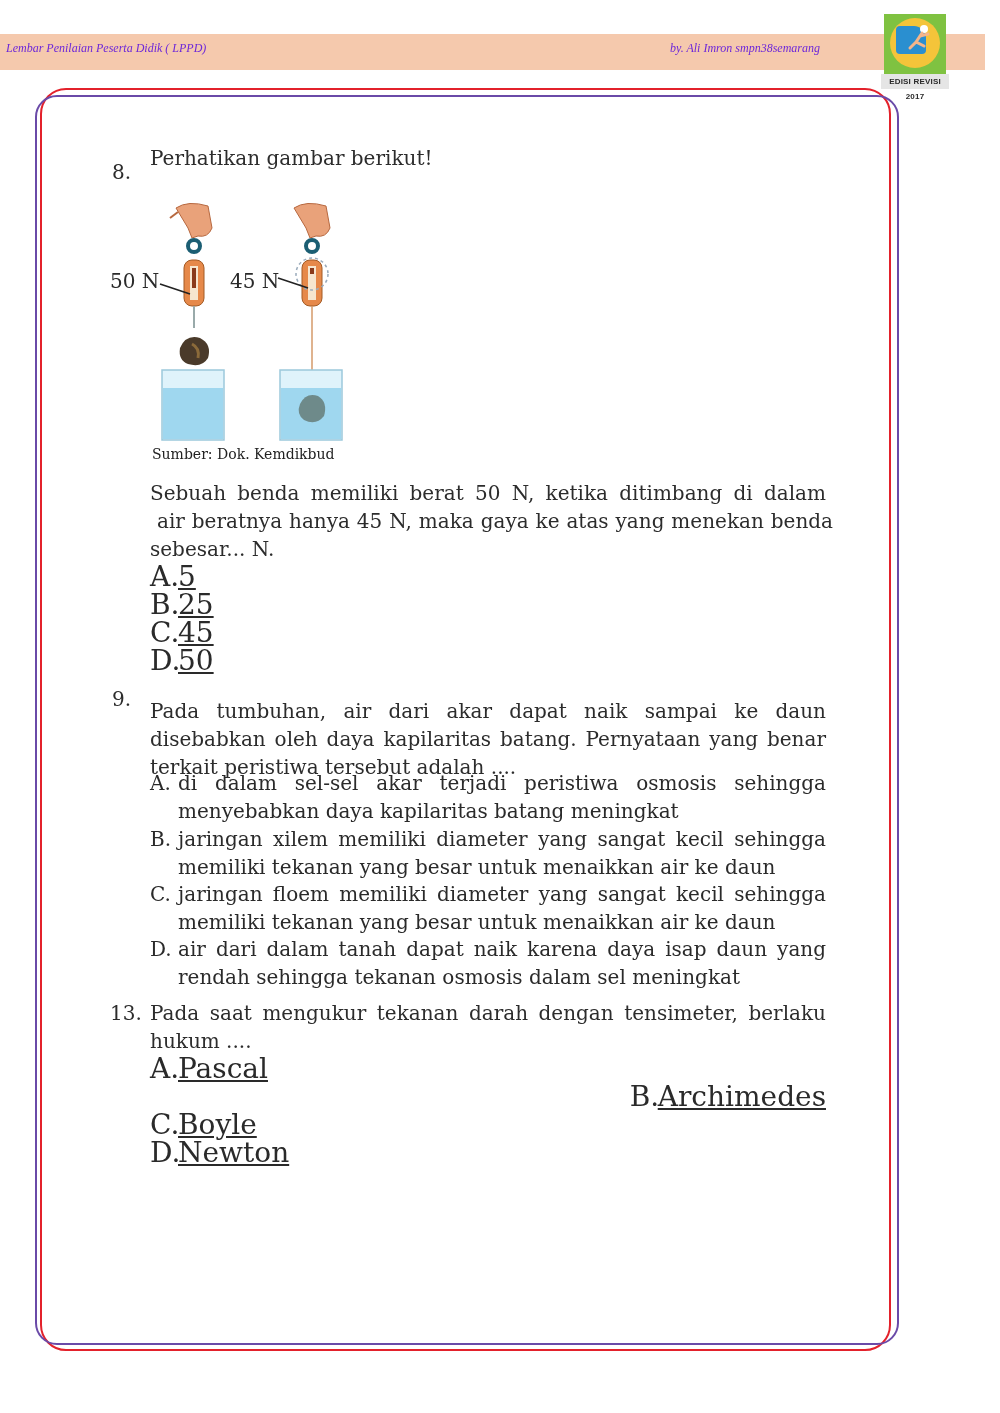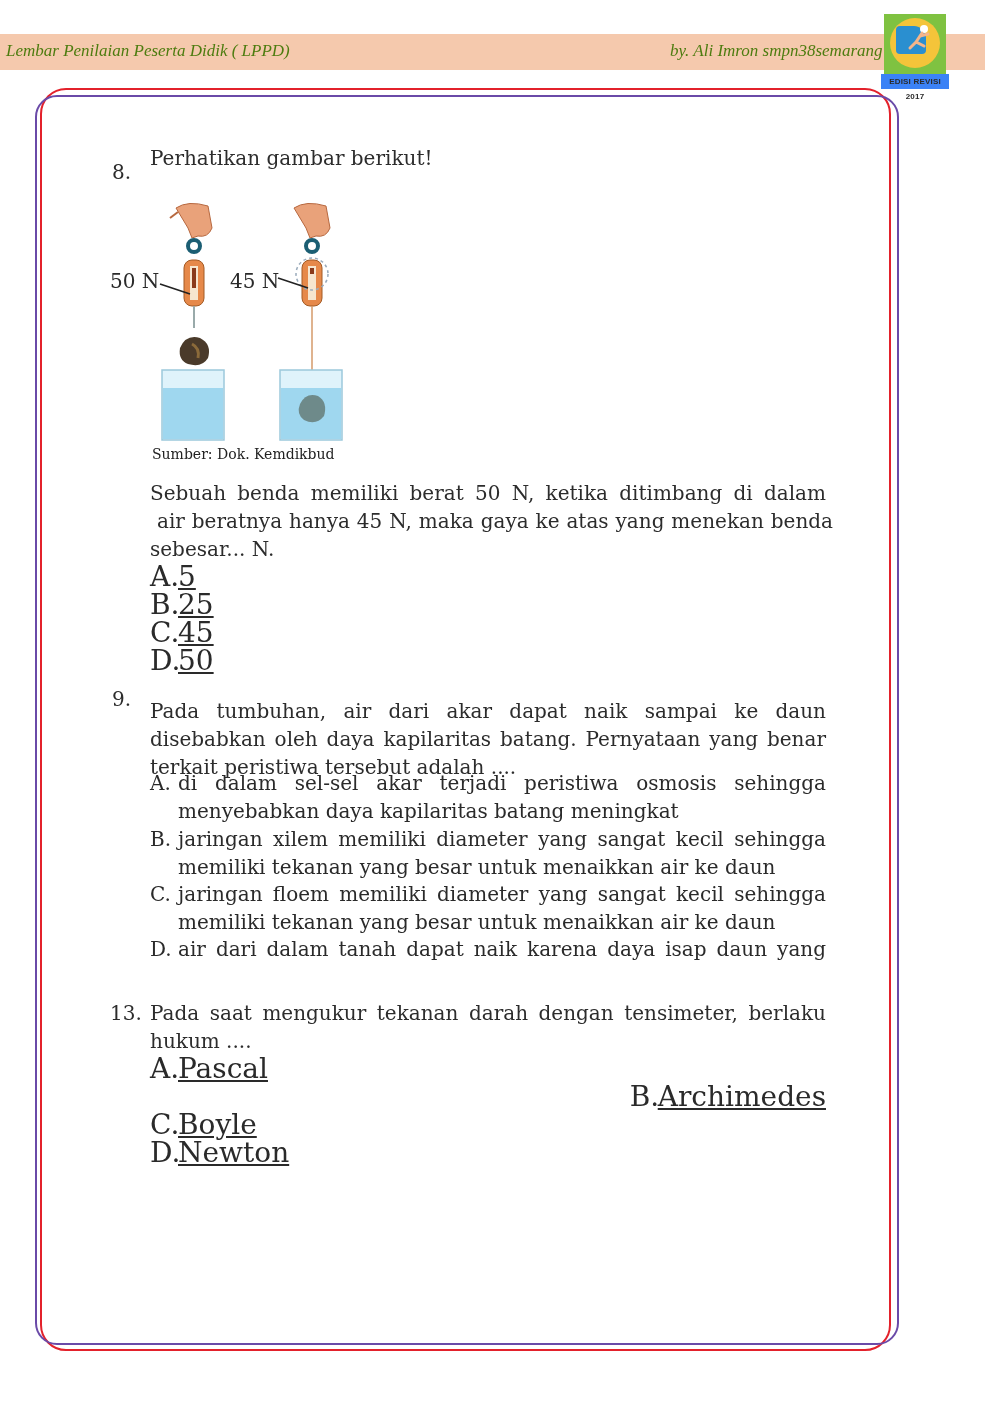--- a/index.html
+++ b/index.html
@@ -1,26 +1,26 @@
 <!DOCTYPE html>
 <html><head>
 <meta charset="utf-8">
 <style>
   html, body { margin:0; padding:0; }
   body { width:1000px; height:1413px; position:relative; background:#ffffff; overflow:hidden;
          font-family:"DejaVu Serif", "Liberation Serif", serif; color:#2a2a2a; }
   .header-band { position:absolute; left:0; top:34px; width:985px; height:36px; background:#f5c9ad; }
   .header-left, .header-right { position:absolute; top:41px; font-family:"Liberation Serif", serif;
-        font-style:italic; font-size:17px; color:#4d7c0f; white-space:nowrap; }
+        font-style:italic; font-size:12px; color:#6d28d9; white-space:nowrap; }
   .header-left { left:6px; }
   .header-right { left:670px; width:214px; overflow:hidden; }
   .logo { position:absolute; left:884px; top:14px; width:62px; height:60px; background:#7fc241; }
   .logo .circle { position:absolute; left:6px; top:4px; width:50px; height:50px; border-radius:50%; background:#f4c43a; }
   .logo .book { position:absolute; left:12px; top:12px; width:30px; height:28px; background:#2a8fd0; border-radius:4px 12px 4px 4px; }
-  .badge { position:absolute; left:881px; top:74px; width:68px; height:15px; background:#3b82f6;
+  .badge { position:absolute; left:881px; top:74px; width:68px; height:15px; background:#e5e5e5;
            font-family:"Liberation Sans", sans-serif; font-weight:bold; font-size:8px; color:#2b2b2b;
            text-align:center; line-height:15px; letter-spacing:0.2px; }
   .frame-red { position:absolute; left:40px; top:88px; width:851px; height:1263px; border:2px solid #e3212b; border-radius:26px; box-sizing:border-box; }
   .frame-purple { position:absolute; left:35px; top:95px; width:864px; height:1250px; border:2px solid #6a4aa8; border-radius:22px; box-sizing:border-box; }
   .q { position:absolute; font-size:20px; line-height:28px; color:#2c2c2c; }
   .qnum { position:absolute; font-size:20px; line-height:28px; color:#2c2c2c; }
   .just { text-align:justify; text-align-last:left; }
   .line { white-space:nowrap; }
   .fig { position:absolute; left:108px; top:198px; width:250px; height:270px; }
   .caption { position:absolute; left:152px; top:446px; font-size:14px; color:#222; }
@@ -121,20 +121,21 @@
   <span class="text">memiliki tekanan yang besar untuk menaikkan air ke daun</span>
 </div>
 <div class="opt2" style="top:880px;">
   <span class="letter">C.</span>
   <span class="text" style="text-align-last:justify;">jaringan floem memiliki diameter yang sangat kecil sehingga</span>
   <span class="text">memiliki tekanan yang besar untuk menaikkan air ke daun</span>
 </div>
 <div class="opt2" style="top:935px;">
   <span class="letter">D.</span>
   <span class="text" style="text-align-last:justify;">air dari dalam tanah dapat naik karena daya isap daun yang</span>
+  <span class="text">rendah sehingga tekanan osmosis dalam sel meningkat</span>
 </div>
 
 <div class="qnum" style="left:110px; top:999px;">13.</div>
 <div class="q" style="left:150px; top:999px; width:676px;">
   <div style="text-align:justify; text-align-last:justify;">Pada saat mengukur tekanan darah dengan tensimeter, berlaku</div>
   <div>hukum ....</div>
 </div>
 
 <div class="opt" style="top:1055px;"><span class="letter">A.</span><span>Pascal</span></div>
 <div class="opt" style="top:1083px;text-align:right;"><span class="letter">B.</span><span>Archimedes</span></div>

